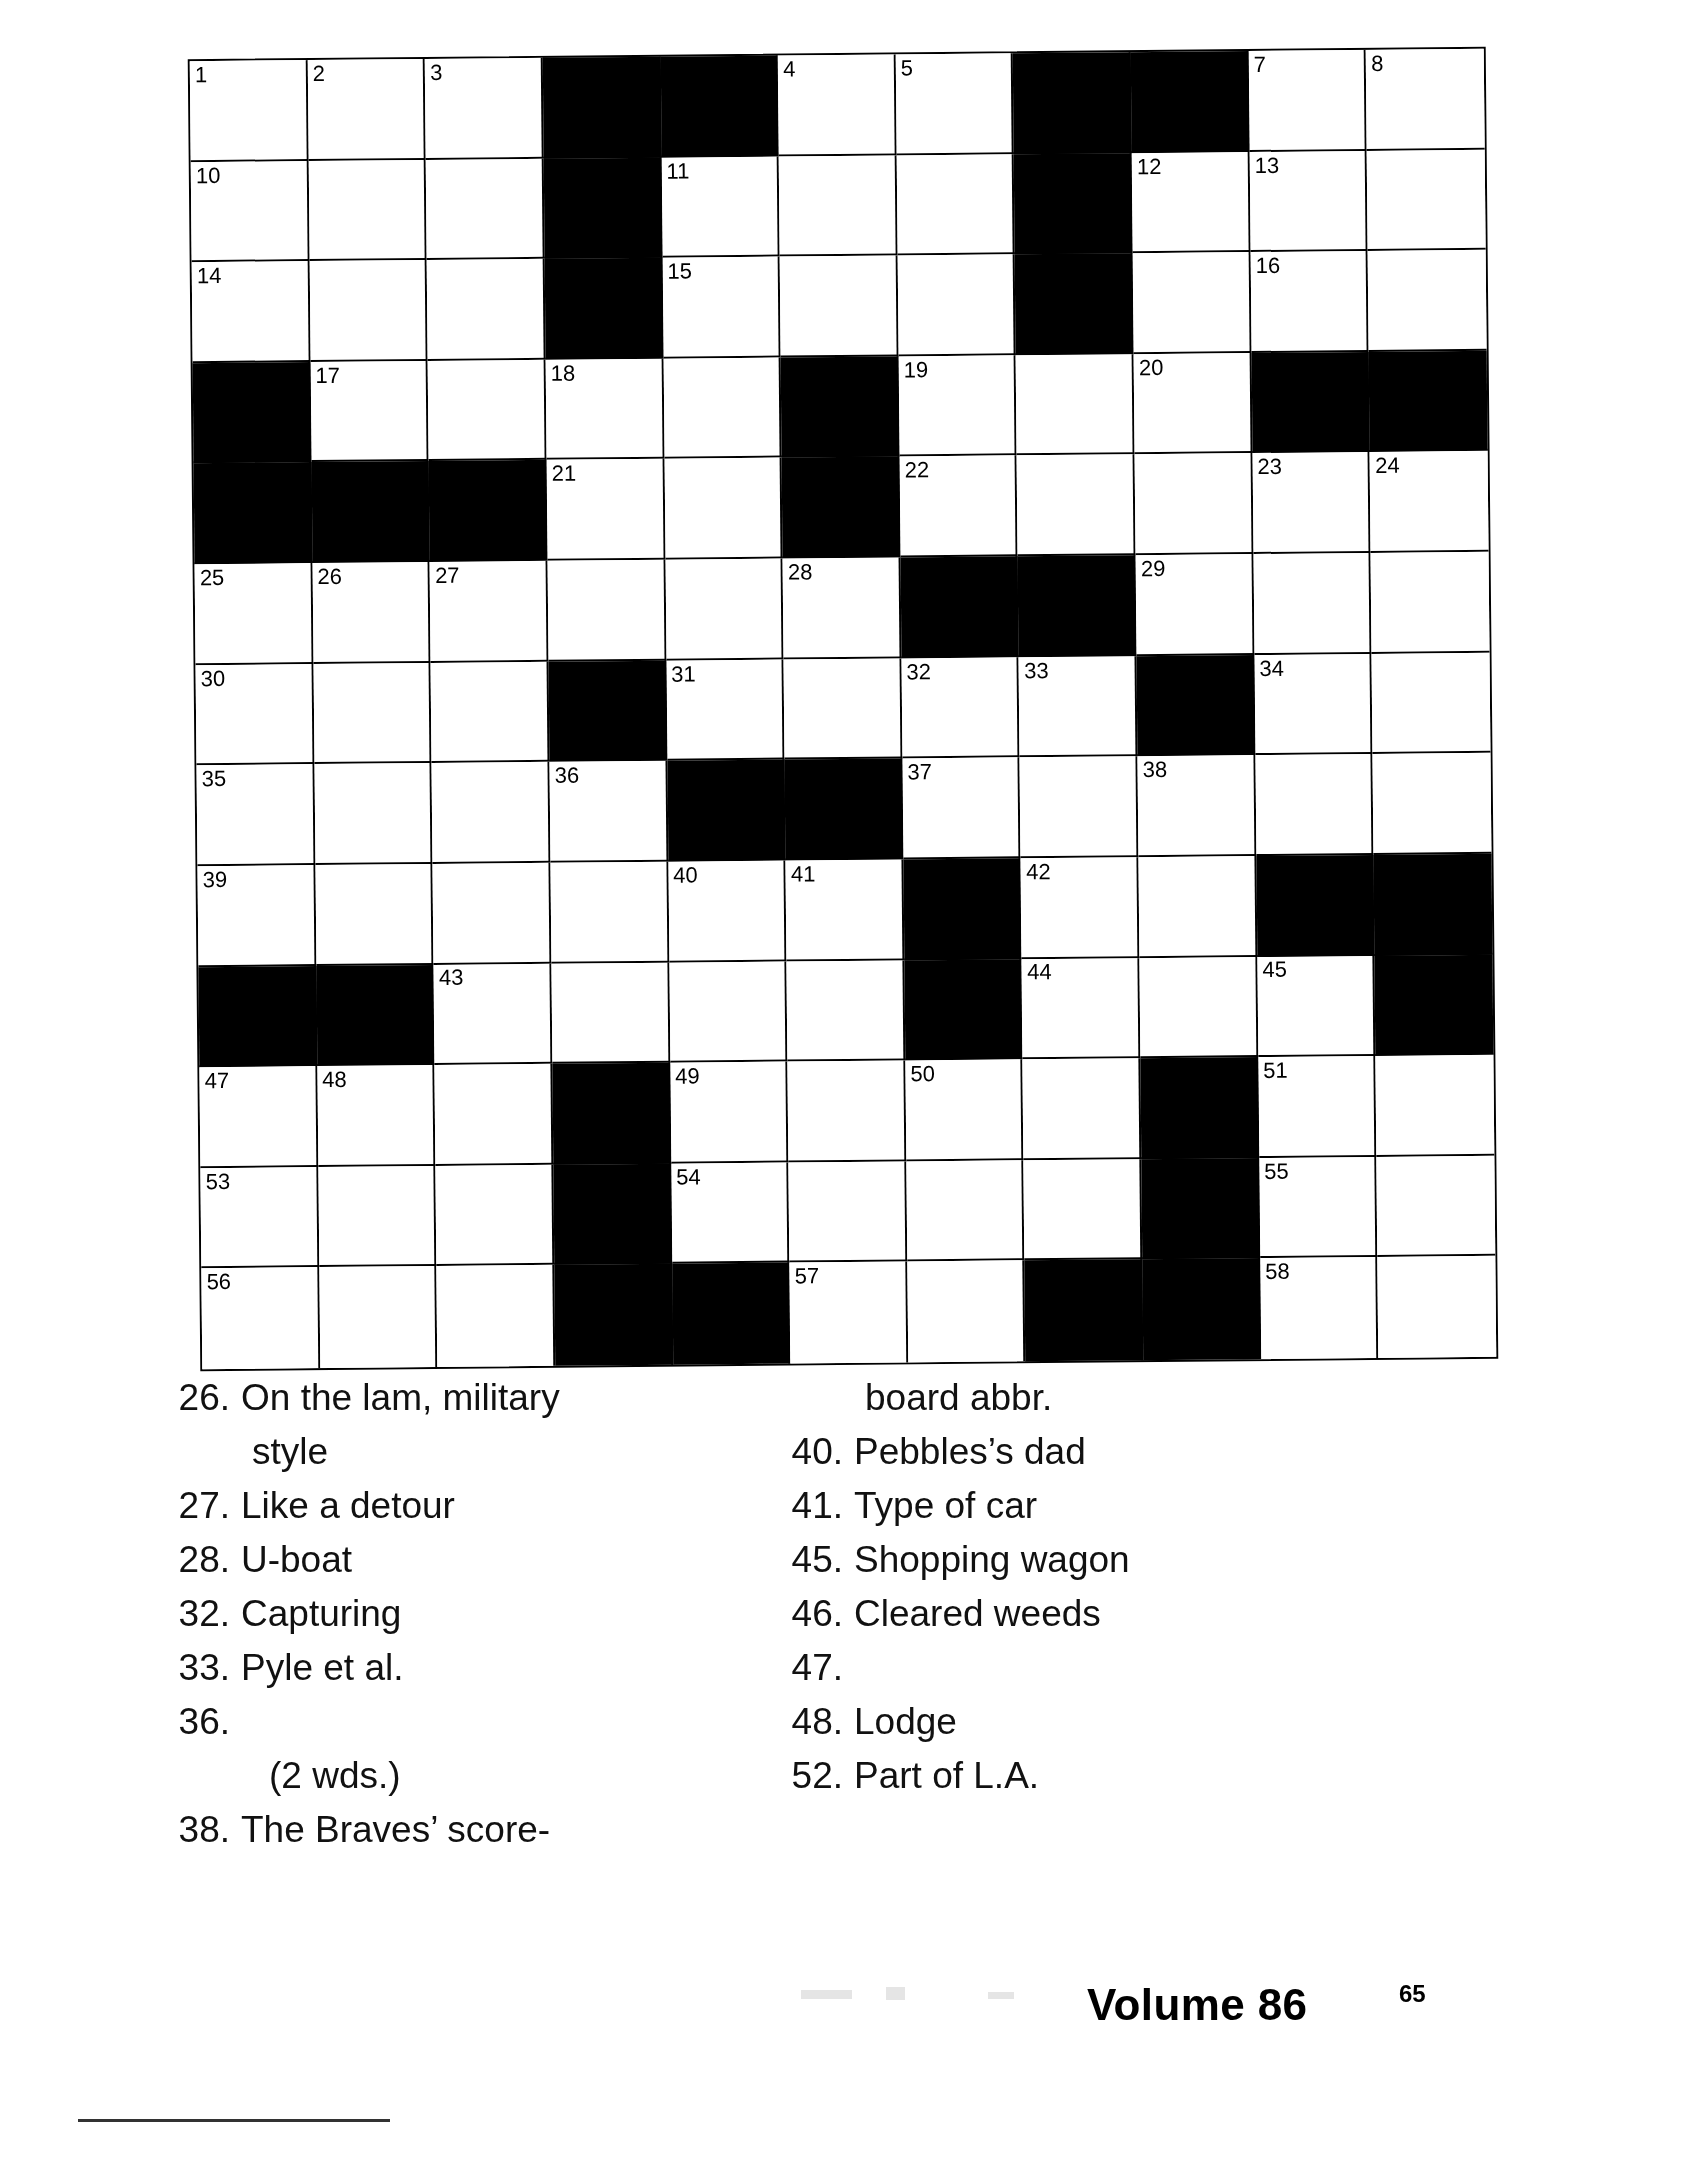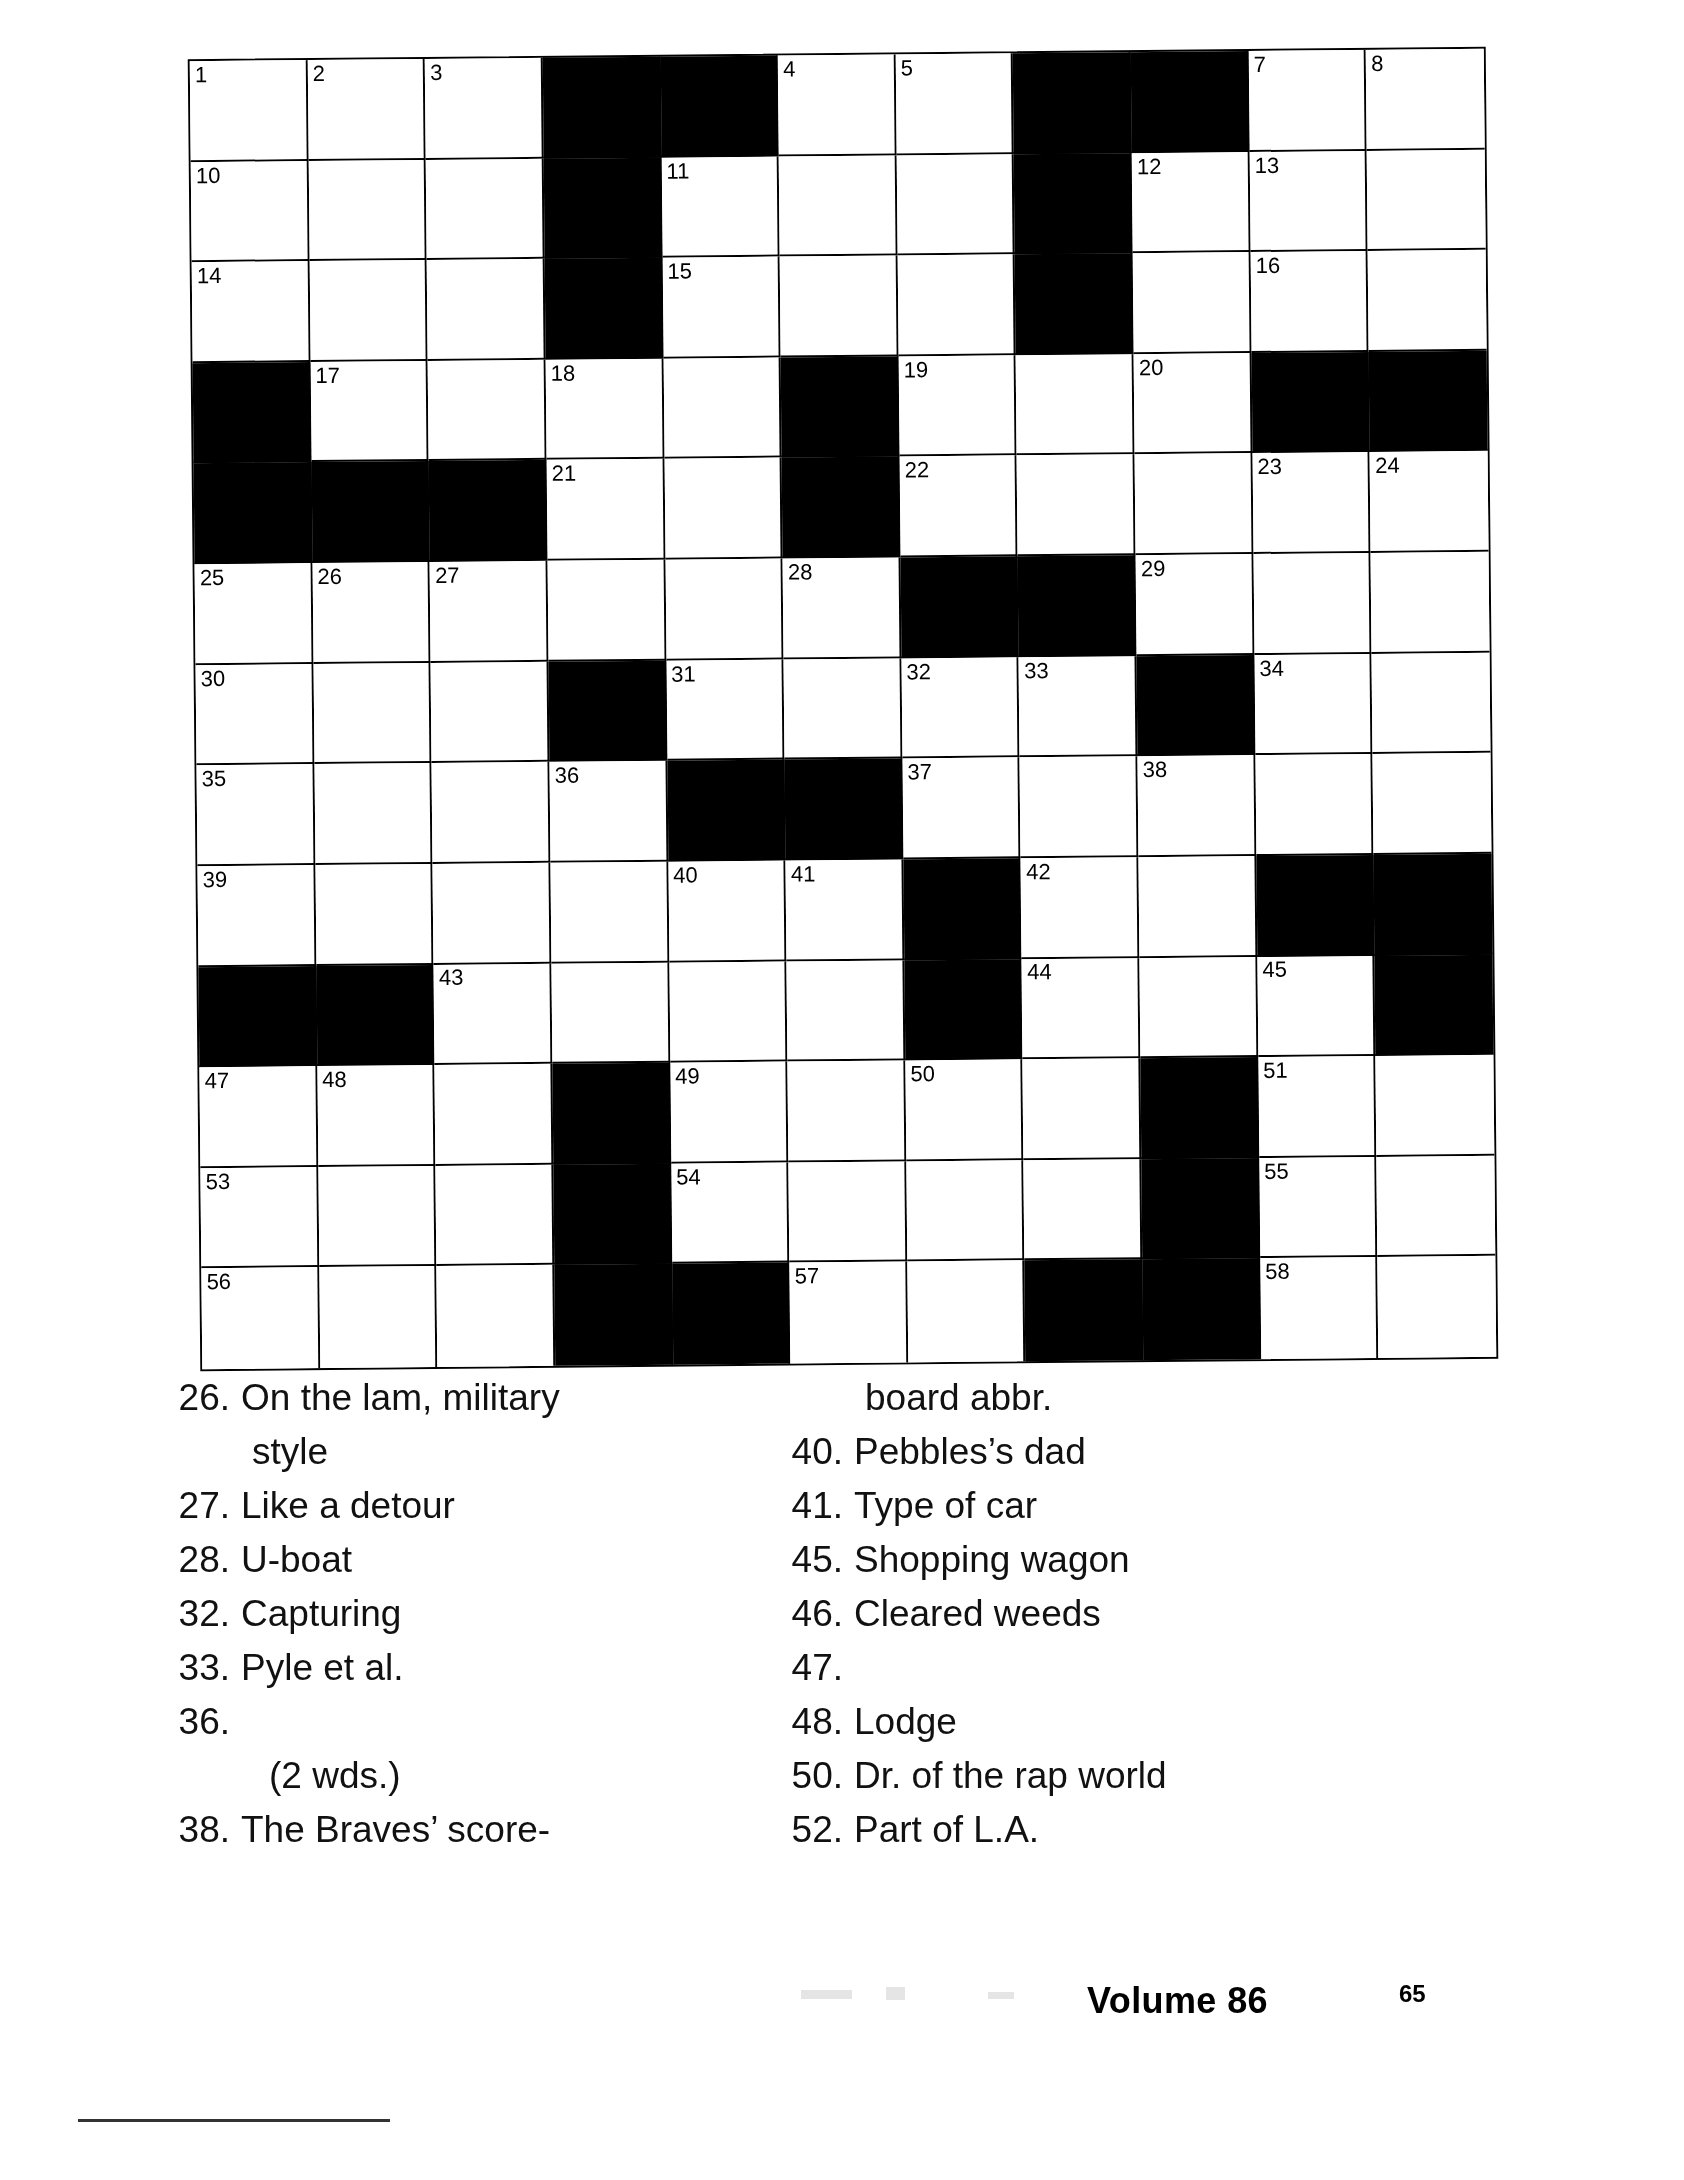--- a/index.html
+++ b/index.html
@@ -102,21 +102,21 @@
     position: absolute;
     left: 0;
     top: 1980px;
     width: 1685px;
     height: 102px;
   }
   #vol {
     position: absolute;
     left: 1087px;
     top: 0;
-    font-size: 36px;
+    font-size: 44px;
     font-weight: bold;
     letter-spacing: 0.4px;
     font-family: "Liberation Sans", sans-serif;
   }
   #page-num {
     position: absolute;
     left: 1399px;
     top: 0;
     font-size: 24px;
     font-weight: bold;
@@ -467,24 +467,20 @@
 
     <div class="clue">
       <span class="cnum">47.</span>
     </div>
 
     <div class="clue">
       <span class="cnum">48.</span>
       <span class="ctext">Lodge</span>
     </div>
 
-    <div class="clue">
-      <span class="cnum">50.</span>
-      <span class="ctext">Dr. of the rap world</span>
-    </div>
 
     <div class="clue">
       <span class="cnum">52.</span>
       <span class="ctext">Part of L.A.</span>
     </div>
   </div>
 </div>
 
 <div id="footer">
   <div class="smudge" style="left:801px; top:10.2px; width:51px; height:8.5px;"></div>

